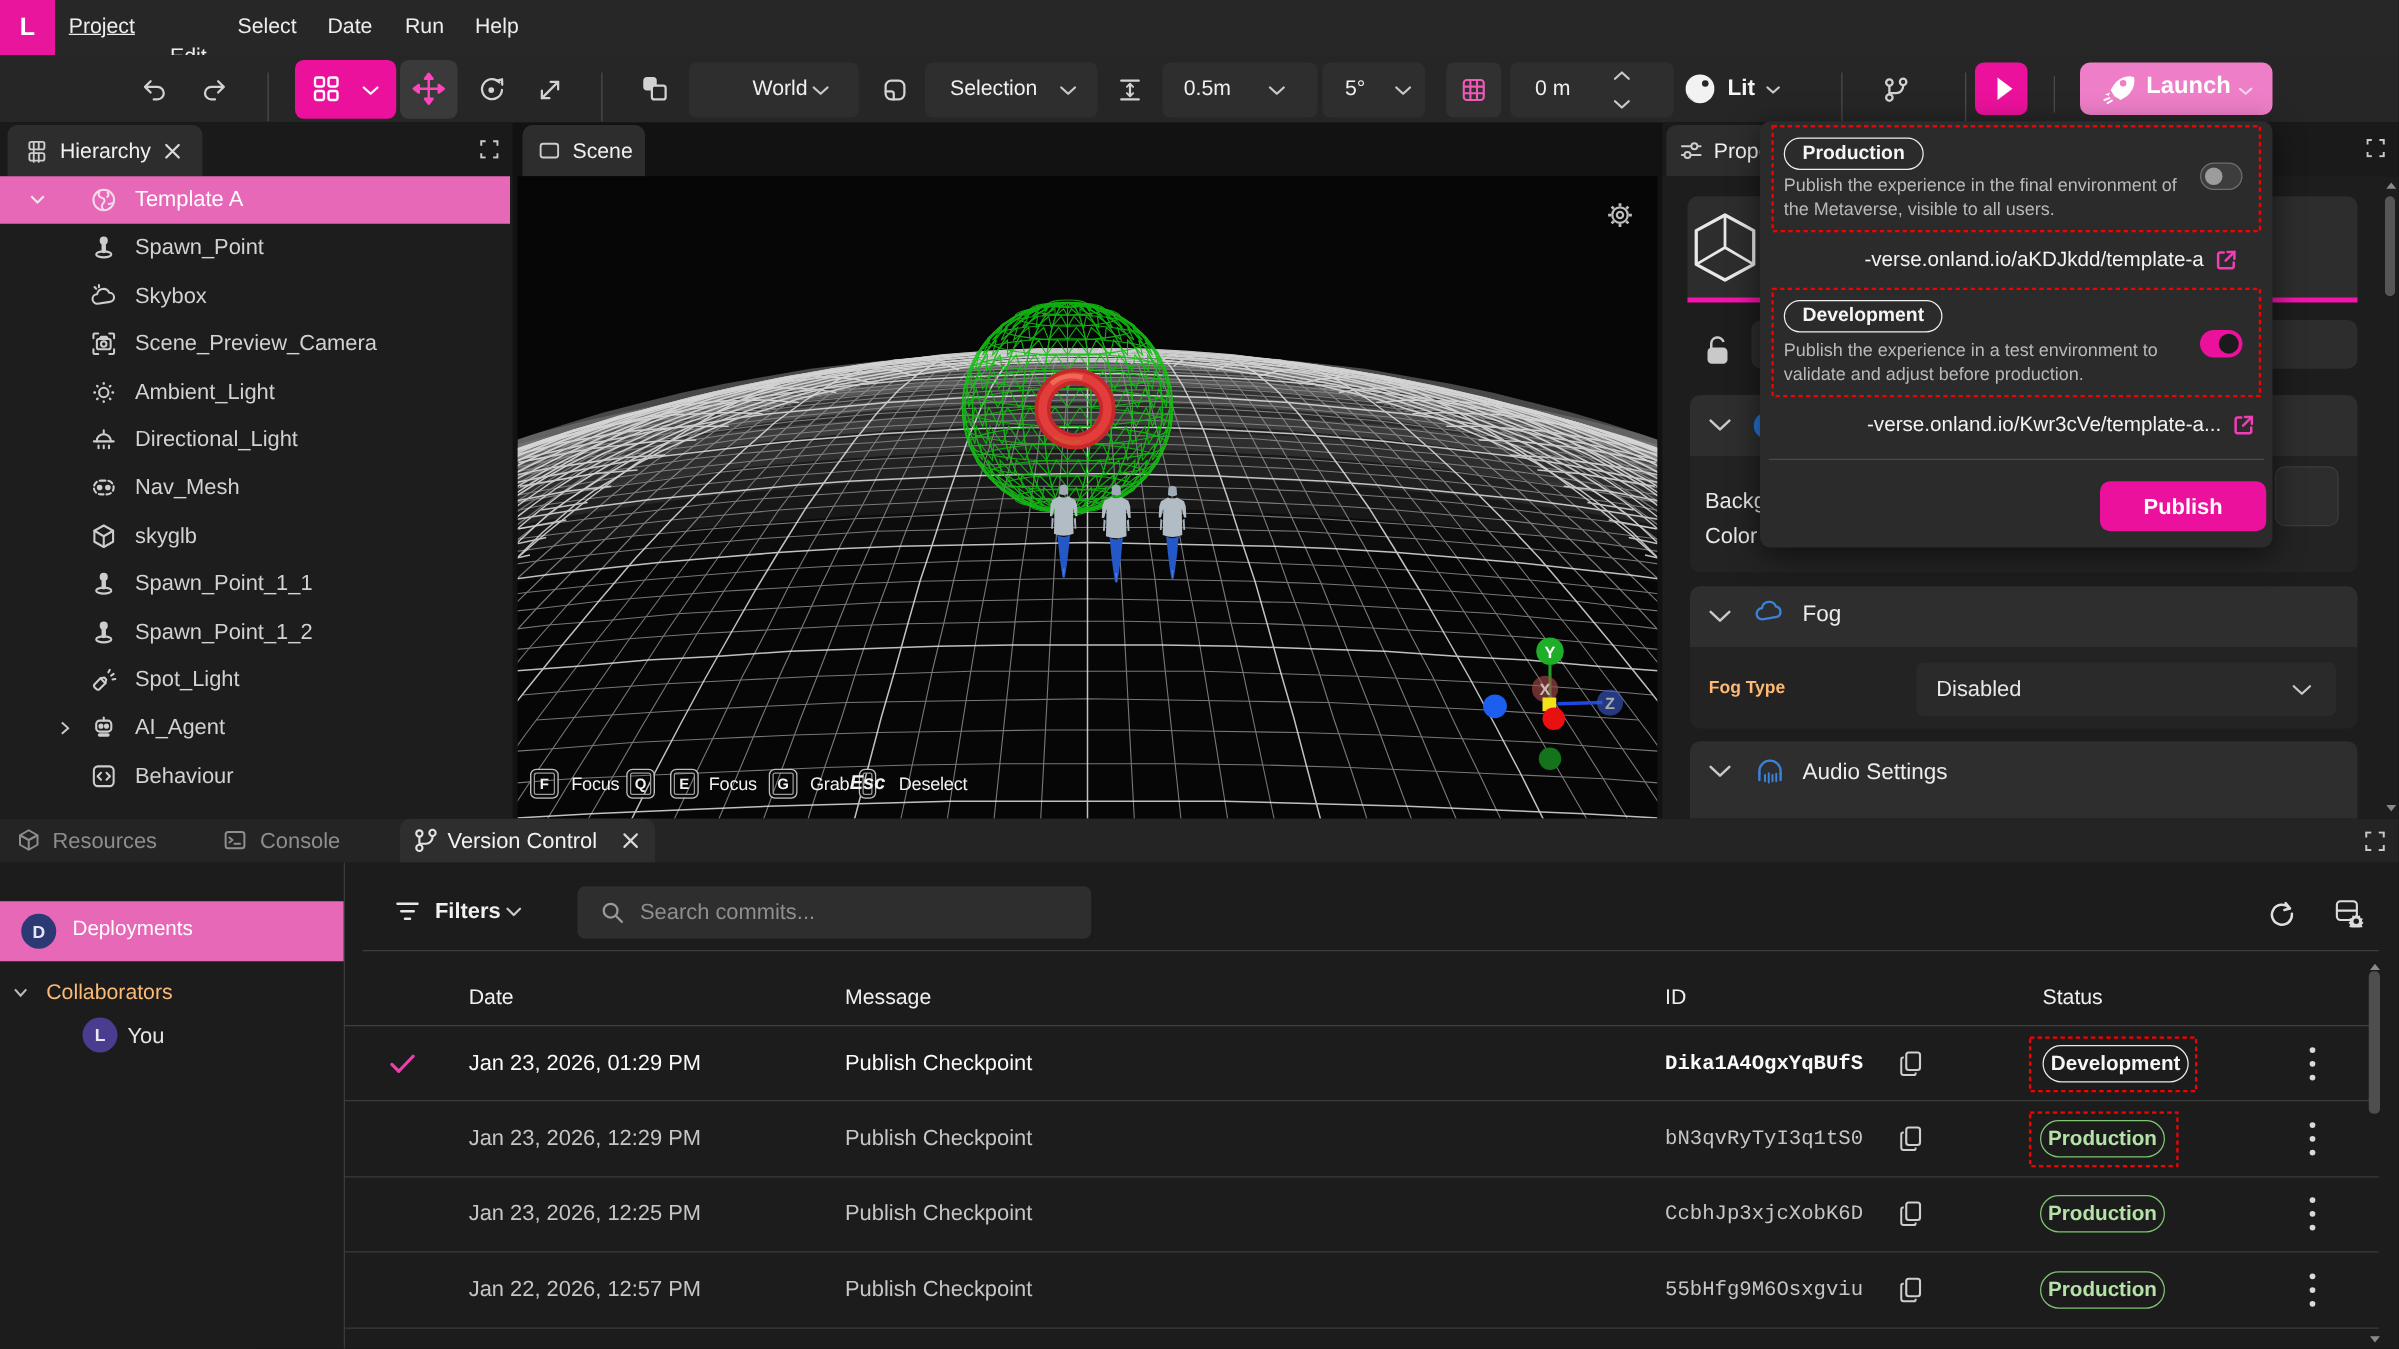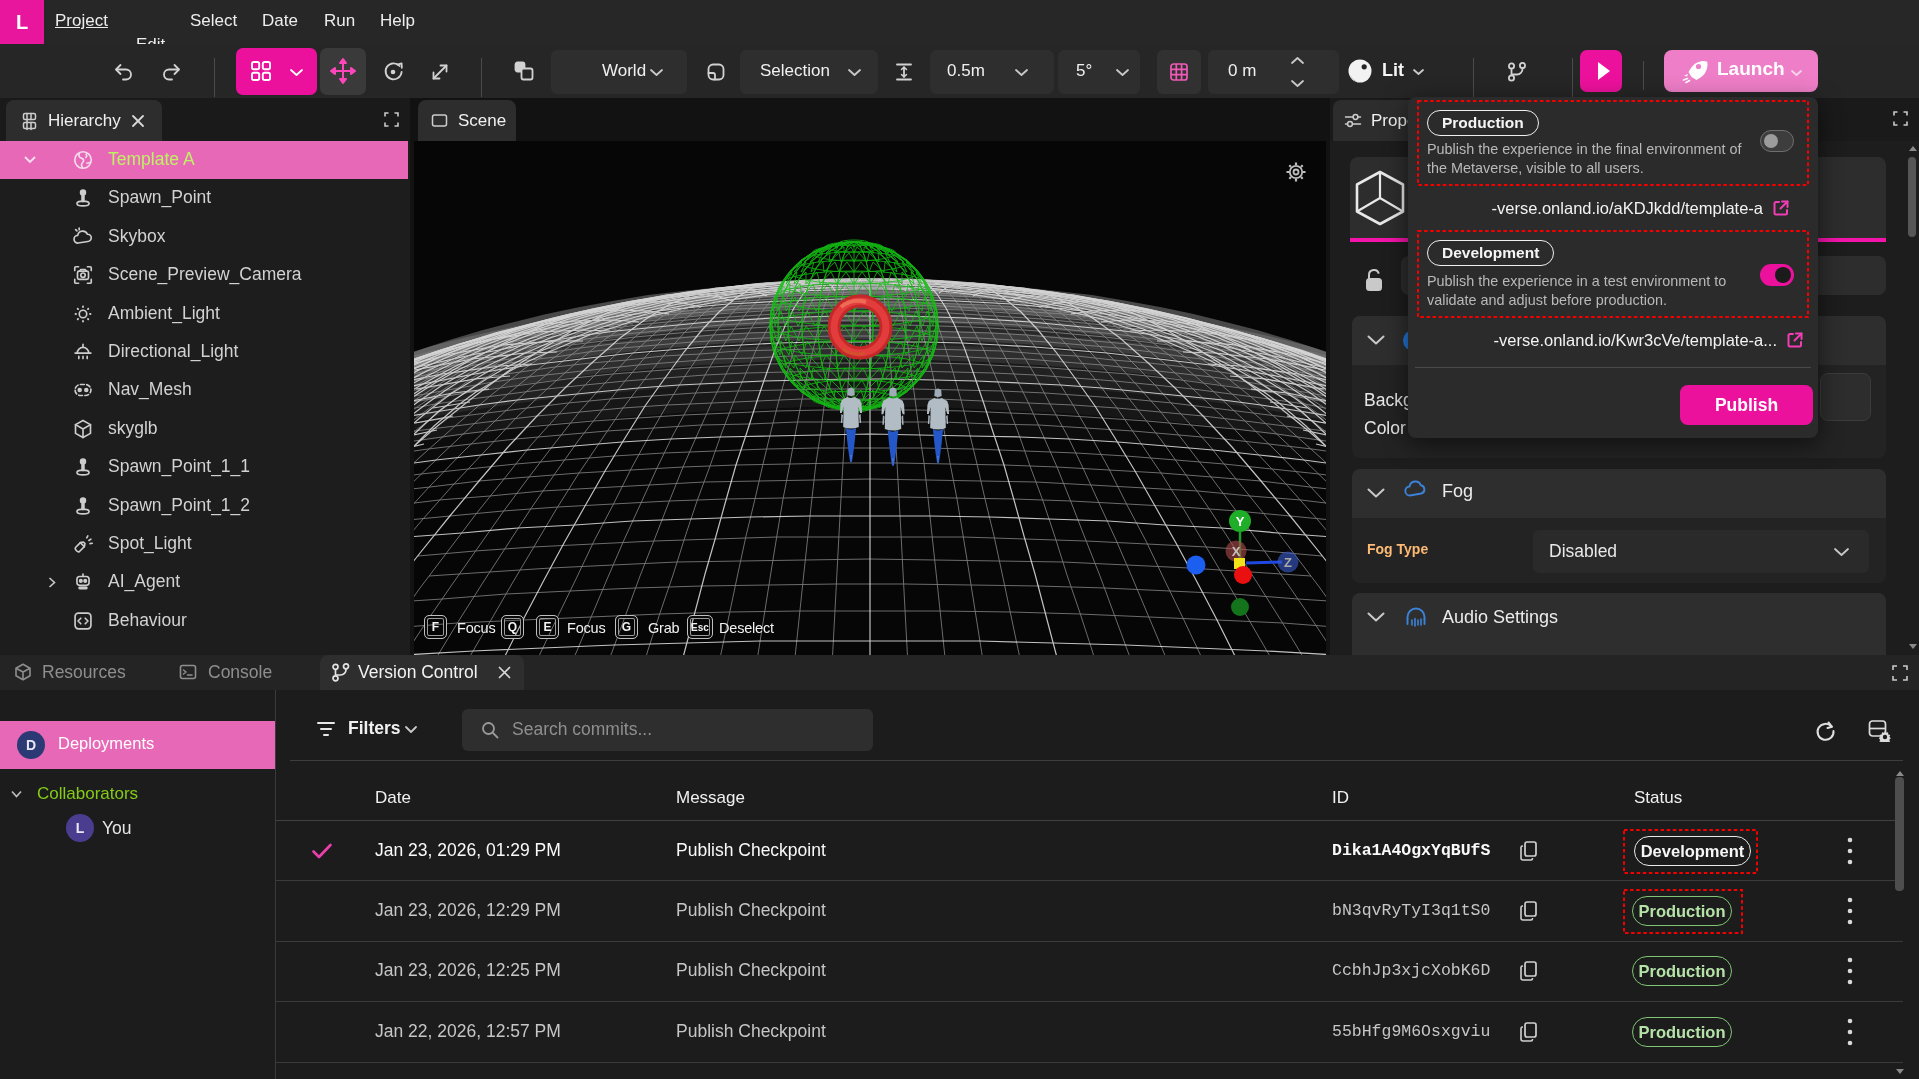--- a/index.html
+++ b/index.html
@@ -254,21 +254,21 @@
           </svg>
         </span>
 <span class="abs" style="left:72px;top:8px;">
           <svg width="22" height="22" viewBox="0 0 20 20">
             <g stroke="#f4dcec" stroke-width="1.5" fill="none">
               <circle cx="10" cy="10" r="7.5"></circle>
               <path d="M7 3.6 C5.5 6 6.5 8 9 8.5 C11 9 11 11 9.5 12.5 C8 14 8.5 16 10 17.2 M12.5 4 C14 6 13.5 7.5 12 8 M13 13 C14.5 12.5 15.5 13 16.8 12"></path>
             </g>
           </svg>
         </span>
-<span class="abs" style="left:108px;top:8px;color:#bef264;font-size:17.5px;text-align:center;">Template A</span>
+<span class="abs" style="left:108px;top:8px;color:#ffffff;font-size:17.5px;text-align:center;">Template A</span>
 <span class="abs" style="left:72px;top:46px;">
           <svg width="22" height="22" viewBox="0 0 20 20">
             <g stroke="#cdcdcd" stroke-width="1.5" fill="none" stroke-linecap="round" stroke-linejoin="round">
               <circle cx="10" cy="5" r="2.2" fill="#cdcdcd"></circle>
               <path d="M10 8 V12.5" stroke-width="3.2"></path>
               <ellipse cx="10" cy="15" rx="5.5" ry="2.2"></ellipse>
             </g>
           </svg>
         </span>
 <span class="abs" style="left:108px;top:46px;color:#d2d2d2;font-size:17.5px;">Spawn_Point</span>
@@ -657,21 +657,21 @@
             <text x="874" y="426" font-size="13" font-weight="bold" fill="#aaa" text-anchor="middle">Z</text>
             <circle cx="782" cy="424" r="9.5" fill="#1b5ef0"></circle>
             <circle cx="829" cy="434" r="9" fill="#ea1010"></circle>
             <circle cx="826" cy="466" r="9" fill="#14741c"></circle>
           </g>
     </svg>
     <div class="abs" style="left:10px;top:474px;width:23px;height:24px;border:1.5px solid #bfbfbf;border-radius:5px;box-shadow:inset 0 0 0 2px #0a0a0a, inset 0 0 0 3px #9a9a9a;color:#f2f2f2;font-size:12px;font-weight:bold;display:flex;align-items:center;justify-content:center;">F</div>
 <div class="abs" style="left:87px;top:474px;width:23px;height:24px;border:1.5px solid #bfbfbf;border-radius:5px;box-shadow:inset 0 0 0 2px #0a0a0a, inset 0 0 0 3px #9a9a9a;color:#f2f2f2;font-size:12px;font-weight:bold;display:flex;align-items:center;justify-content:center;">Q</div>
 <div class="abs" style="left:122px;top:474px;width:23px;height:24px;border:1.5px solid #bfbfbf;border-radius:5px;box-shadow:inset 0 0 0 2px #0a0a0a, inset 0 0 0 3px #9a9a9a;color:#f2f2f2;font-size:12px;font-weight:bold;display:flex;align-items:center;justify-content:center;">E</div>
 <div class="abs" style="left:201px;top:474px;width:23px;height:24px;border:1.5px solid #bfbfbf;border-radius:5px;box-shadow:inset 0 0 0 2px #0a0a0a, inset 0 0 0 3px #9a9a9a;color:#f2f2f2;font-size:12px;font-weight:bold;display:flex;align-items:center;justify-content:center;">G</div>
-<div class="abs" style="left:273px;top:474px;width:26px;height:24px;border:1.5px solid #bfbfbf;border-radius:5px;box-shadow:inset 0 0 0 2px #0a0a0a, inset 0 0 0 3px #9a9a9a;color:#f2f2f2;font-size:10px;font-weight:bold;display:flex;align-items:center;justify-content:center;">Esc</div>
+<div class="abs" style="left:273px;top:474px;width:14px;height:24px;border:1.5px solid #bfbfbf;border-radius:5px;box-shadow:inset 0 0 0 2px #0a0a0a, inset 0 0 0 3px #9a9a9a;color:#f2f2f2;font-size:16px;font-weight:bold;display:flex;align-items:center;justify-content:center;font-style:italic;">Esc</div>
 <span class="abs" style="left:43px;top:479px;color:#f2f2f2;font-size:14.5px;letter-spacing:-0.2px;">Focus</span>
 <span class="abs" style="left:153px;top:479px;color:#f2f2f2;font-size:14.5px;letter-spacing:-0.2px;">Focus</span>
 <span class="abs" style="left:234px;top:479px;color:#f2f2f2;font-size:14.5px;letter-spacing:-0.2px;">Grab</span>
 <span class="abs" style="left:305px;top:479px;color:#f2f2f2;font-size:14.5px;letter-spacing:-0.2px;">Deselect</span>
     <span class="abs" style="left:871px;top:20px;">
           <svg width="22" height="22" viewBox="0 0 22 22">
             <g stroke="#bdbdbd" stroke-width="1.8" fill="none">
               <circle cx="11" cy="11" r="6.2"></circle>
               <circle cx="11" cy="11" r="2.5"></circle>
               <g stroke-width="2.2">
@@ -832,21 +832,21 @@
       </span>
   <div class="abs" style="left:0;top:35px;width:1919px;height:389px;background:#1c1c1c;">
     <div class="abs" style="left:0;top:31px;width:275px;height:48px;background:#e868b8;"></div>
 <div class="abs" style="left:17px;top:41px;width:28px;height:28px;border-radius:50%;background:#2b3a75;color:#e8e8f4;font-size:14px;font-weight:bold;display:flex;align-items:center;justify-content:center;">D</div>
 <span class="abs" style="left:58px;top:44px;color:#ffffff;font-size:16.5px;">Deployments</span>
 <span class="abs" style="left:10px;top:99px;">
           <svg width="13" height="10" viewBox="0 0 13 10">
             <path d="M2 2.5 L6.5 7.5 L11 2.5" stroke="#b9bdc2" stroke-width="1.7" fill="none"></path>
           </svg>
         </span>
-<span class="abs" style="left:37px;top:94px;color:#84cc16;font-size:17px;">Collaborators</span>
+<span class="abs" style="left:37px;top:94px;color:#fdba74;font-size:17px;">Collaborators</span>
 <div class="abs" style="left:66px;top:124px;width:28px;height:28px;border-radius:50%;background:#4a3d8f;color:#e8e8f4;font-size:14px;font-weight:bold;display:flex;align-items:center;justify-content:center;">L</div>
 <span class="abs" style="left:102px;top:128px;color:#e6e6e6;font-size:17.5px;">You</span>
 <div class="abs" style="left:275px;top:0;width:1px;height:389px;background:#3a3a3a;"></div>
 <span class="abs" style="left:315px;top:30px;">
           <svg width="22" height="18" viewBox="0 0 22 18">
             <g stroke="#e8e8e8" stroke-width="2" stroke-linecap="round">
               <path d="M3 3 H19 M6 9 H16 M9 15 H13"></path>
             </g>
           </svg>
         </span>

